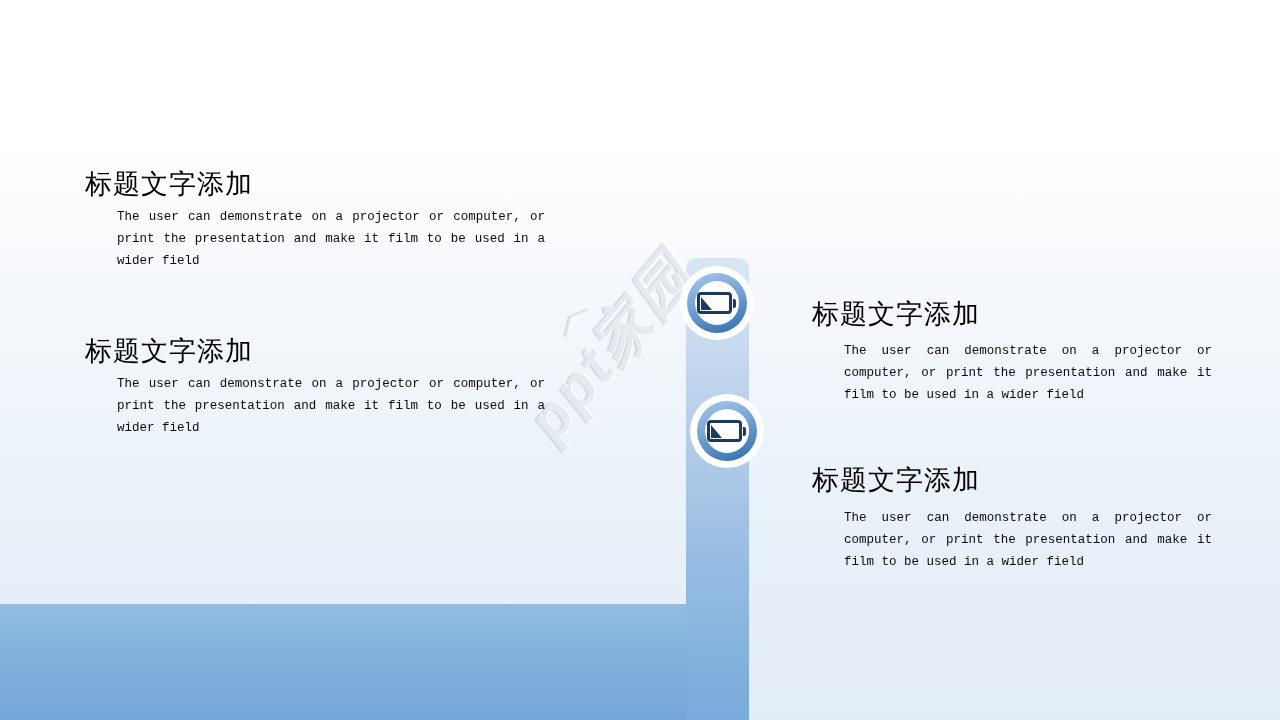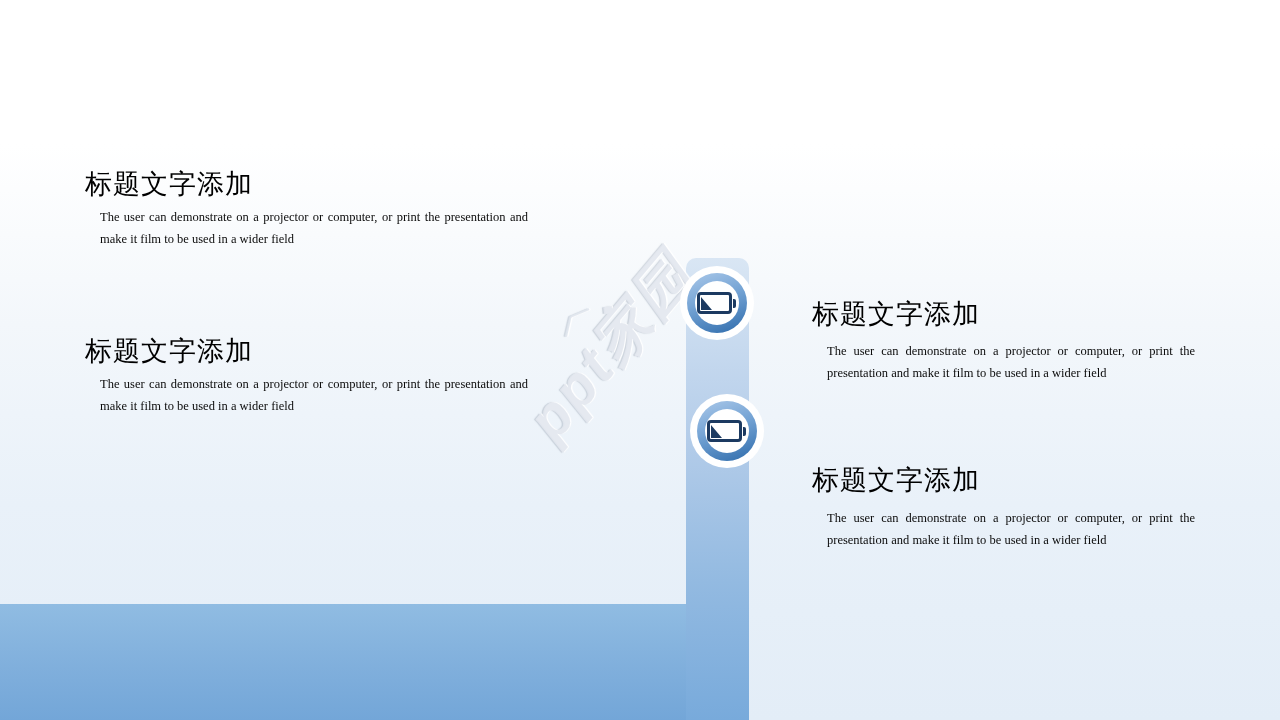--- a/index.html
+++ b/index.html
@@ -63,25 +63,26 @@
   .sec-title {
     font-family: Liberation Serif, serif;
     font-size: 27px;
     line-height: 32px;
     letter-spacing: 1px;
     color: #000000;
     white-space: nowrap;
   }
   .sec-body {
     position: absolute;
-    font-family: Liberation Serif, serif;
+    font-family: Liberation Mono, monospace;
     font-size: 12.5px;
     line-height: 22px;
     color: #0a0a0a;
     text-align: justify;
+    margin-left: 17px;
   }
   .sec-l1-title { left: 85px;  top: 168px; }
   .sec-l1-body  { left: 100px; top: 206px; width: 428px; }
   .sec-l2-title { left: 85px;  top: 335px; }
   .sec-l2-body  { left: 100px; top: 373px; width: 428px; }
   .sec-r1-title { left: 812px; top: 298px; }
   .sec-r1-body  { left: 827px; top: 340px; width: 368px; }
   .sec-r2-title { left: 812px; top: 464px; }
   .sec-r2-body  { left: 827px; top: 507px; width: 368px; }
 

